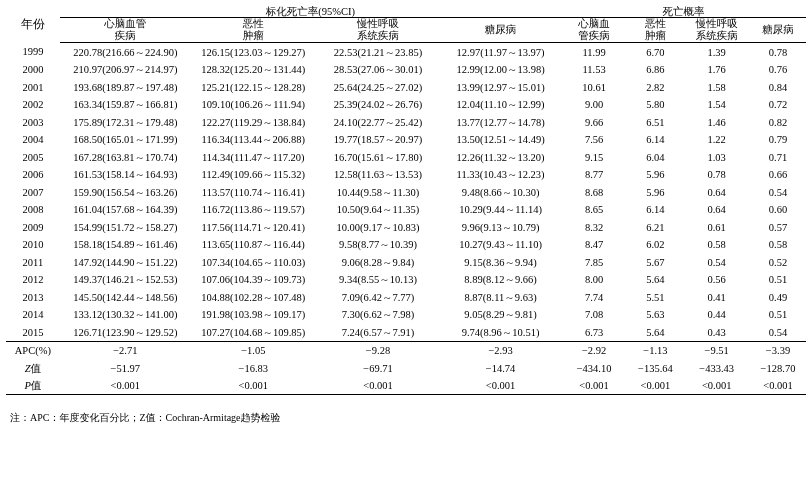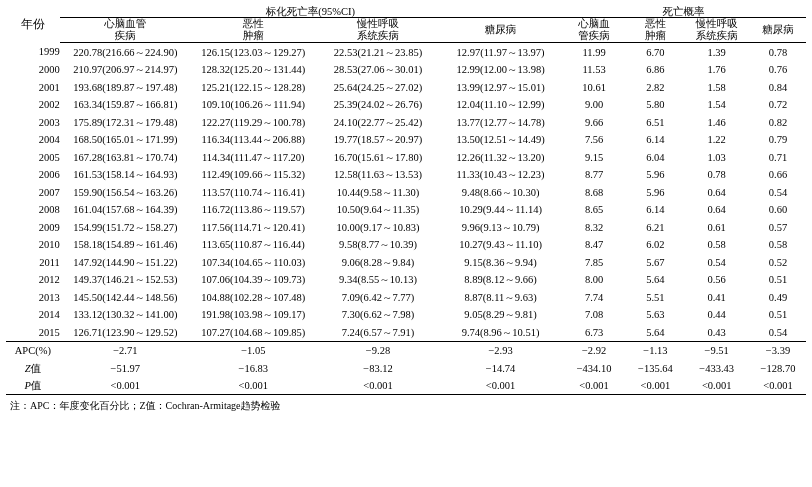--- a/index.html
+++ b/index.html
@@ -52,39 +52,39 @@
     font-size: 10.5px;
     padding: 2px 0 3px 0;
     line-height: 1.15;
   }
   th.yearhead {
     text-align: center;
     font-size: 12px;
     vertical-align: middle;
   }
   td.year {
-    text-align: right;
+    text-align: center;
     padding-left: 4px;
     height: 17.5px;
   }
   td.num {
     text-align: center;
     height: 17.5px;
     white-space: nowrap;
   }
   td.lbl {
     text-align: center;
     padding-left: 4px;
     height: 17.5px;
     white-space: nowrap;
   }
   .italic { font-style: italic; }
   .note {
     font-size: 10px;
-    padding: 4px 0 0 4px;
+    padding: 16px 0 0 4px;
     font-family: "Liberation Serif", serif;
   }
   .c-mort1 { width: 122px; }
   .c-mort2 { width: 116px; }
   .c-mort3 { width: 116px; }
   .c-mort4 { width: 112px; }
   .c-p1 { width: 62px; }
   .c-p2 { width: 52px; }
   .c-p3 { width: 62px; }
   .c-p4 { width: 52px; }
@@ -186,21 +186,21 @@
           <td class="num">25.39(24.02～26.76)</td>
           <td class="num">12.04(11.10～12.99)</td>
           <td class="num">9.00</td>
           <td class="num">5.80</td>
           <td class="num">1.54</td>
           <td class="num">0.72</td>
         </tr>
         <tr>
           <td class="year">2003</td>
           <td class="num">175.89(172.31～179.48)</td>
-          <td class="num">122.27(119.29～100.78)</td>
+          <td class="num">122.27(119.29～138.84)</td>
           <td class="num">24.10(22.77～25.42)</td>
           <td class="num">13.77(12.77～14.78)</td>
           <td class="num">9.66</td>
           <td class="num">6.51</td>
           <td class="num">1.46</td>
           <td class="num">0.82</td>
         </tr>
         <tr>
           <td class="year">2004</td>
           <td class="num">168.50(165.01～171.99)</td>
@@ -341,21 +341,21 @@
           <td class="num">−2.93</td>
           <td class="num">−2.92</td>
           <td class="num">−1.13</td>
           <td class="num">−9.51</td>
           <td class="num">−3.39</td>
         </tr>
         <tr>
           <td class="lbl"><span class="italic">Z</span><span>值</span></td>
           <td class="num">−51.97</td>
           <td class="num">−16.83</td>
-          <td class="num">−83.12</td>
+          <td class="num">−69.71</td>
           <td class="num">−14.74</td>
           <td class="num">−434.10</td>
           <td class="num">−135.64</td>
           <td class="num">−433.43</td>
           <td class="num">−128.70</td>
         </tr>
         <tr class=" rule-bottom">
           <td class="lbl"><span class="italic">P</span><span>值</span></td>
           <td class="num">&lt;0.001</td>
           <td class="num">&lt;0.001</td>

